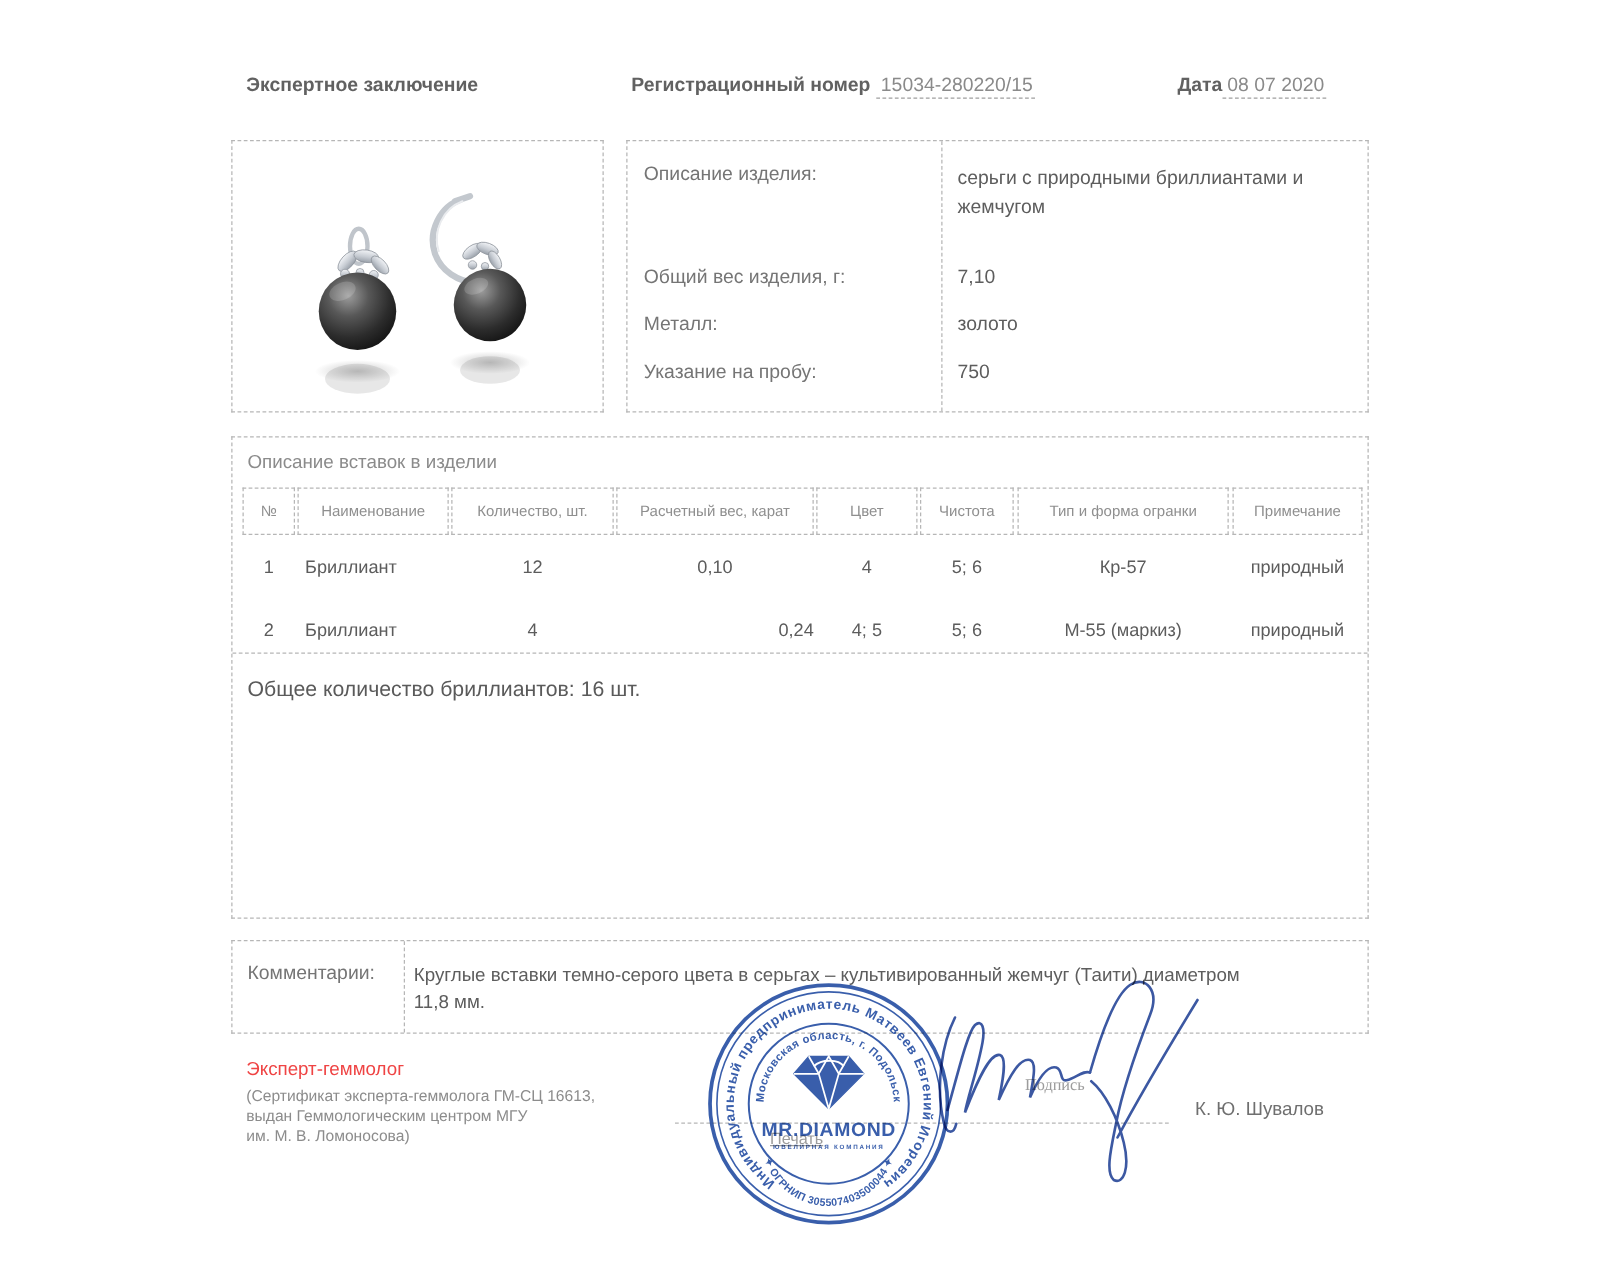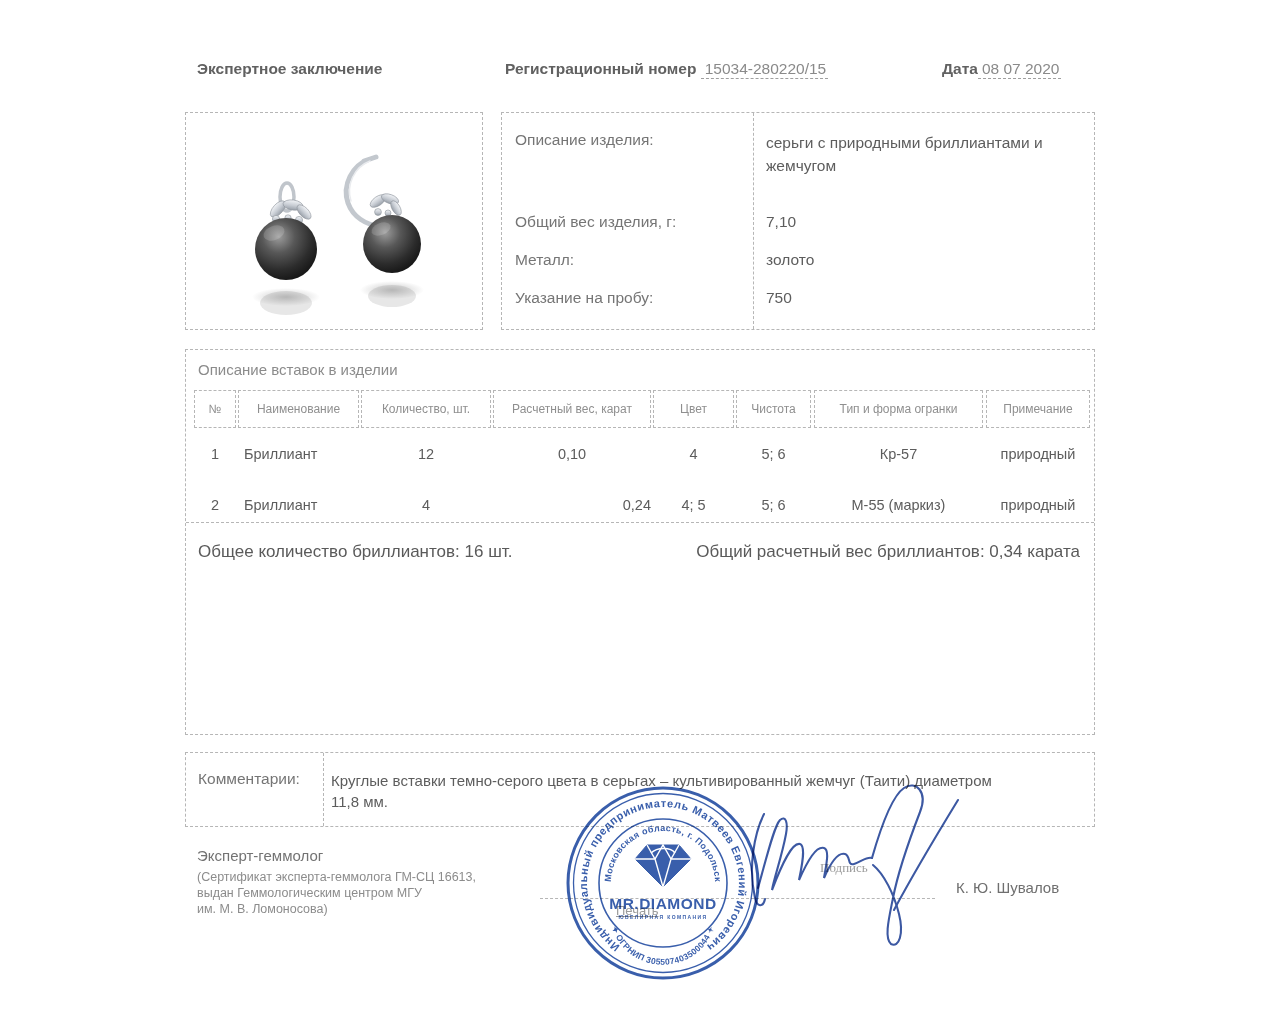--- a/index.html
+++ b/index.html
@@ -29,21 +29,21 @@
   .dcell { position:absolute; height:20px; font-size:14.5px; color:#5c5c5c; text-align:center; line-height:20px; }
   .dcell.name { text-align:left; padding-left:6px; }
   .t-sep { position:absolute; left:0; right:0; top:172px; border-top:1px dashed #b6b6b6; }
   .t-sum { font-size:17px; color:#5a5a5a; }
 
   
   .com-divider { position:absolute; left:137px; top:0; bottom:0; border-left:1px dashed #b6b6b6; }
   .com-text { font-size:15px; color:#5d5d5d; line-height:21px; width:690px; }
 
   
-  .exp-title { font-size:15px; color:#737373; margin-bottom:5px; }
+  .exp-title { font-size:15px; color:#ef4444; margin-bottom:5px; }
   .exp-line { font-size:12.5px; color:#8c8c8c; line-height:16px; }
   .small-label { font-size:13px; color:#9c9c9c; }
   .exp-name { font-size:15px; color:#6f6f6f; }
   .seal-line { border-top:1px dashed #b6b6b6; }
 
   .stamp-wrap { mix-blend-mode:multiply; opacity:.93; }
   .sig-wrap { mix-blend-mode:multiply; }
 </style>
 </head>
 <body>
@@ -159,21 +159,20 @@
       <div class="dcell" style="left:175px; width:130px; top:145px;">4</div>
       <div class="dcell" style="left:307px; width:158px; top:145px;text-align:right;">0,24</div>
       <div class="dcell" style="left:467px; width:81px;  top:145px;">4; 5</div>
       <div class="dcell" style="left:550px; width:75px;  top:145px;">5; 6</div>
       <div class="dcell" style="left:628px; width:169px; top:145px;">М-55 (маркиз)</div>
       <div class="dcell" style="left:800px; width:104px; top:145px;">природный</div>
     </div>
 
     <div class="t-sep"></div>
     <div class="abs t-sum" style="left:12px; top:192px;">Общее количество бриллиантов: 16 шт.</div>
-    <div class="abs t-sum" style="right:14px; top:192px;">Общий расчетный вес бриллиантов: 0,34 карата</div>
   </div>
 
   <div class="abs dashed-box" style="left:185px; top:752px; width:910px; height:75px;">
     <div class="com-divider"></div>
     <div class="abs lbl" style="left:12px; top:17px;">Комментарии:</div>
     <div class="abs com-text" style="left:145px; top:17px;">Круглые вставки темно-серого цвета в серьгах – культивированный жемчуг (Таити) диаметром 11,8 мм.</div>
   </div>
 
   <div class="abs" style="left:197px; top:847px;">
     <div class="exp-title">Эксперт-геммолог</div>

